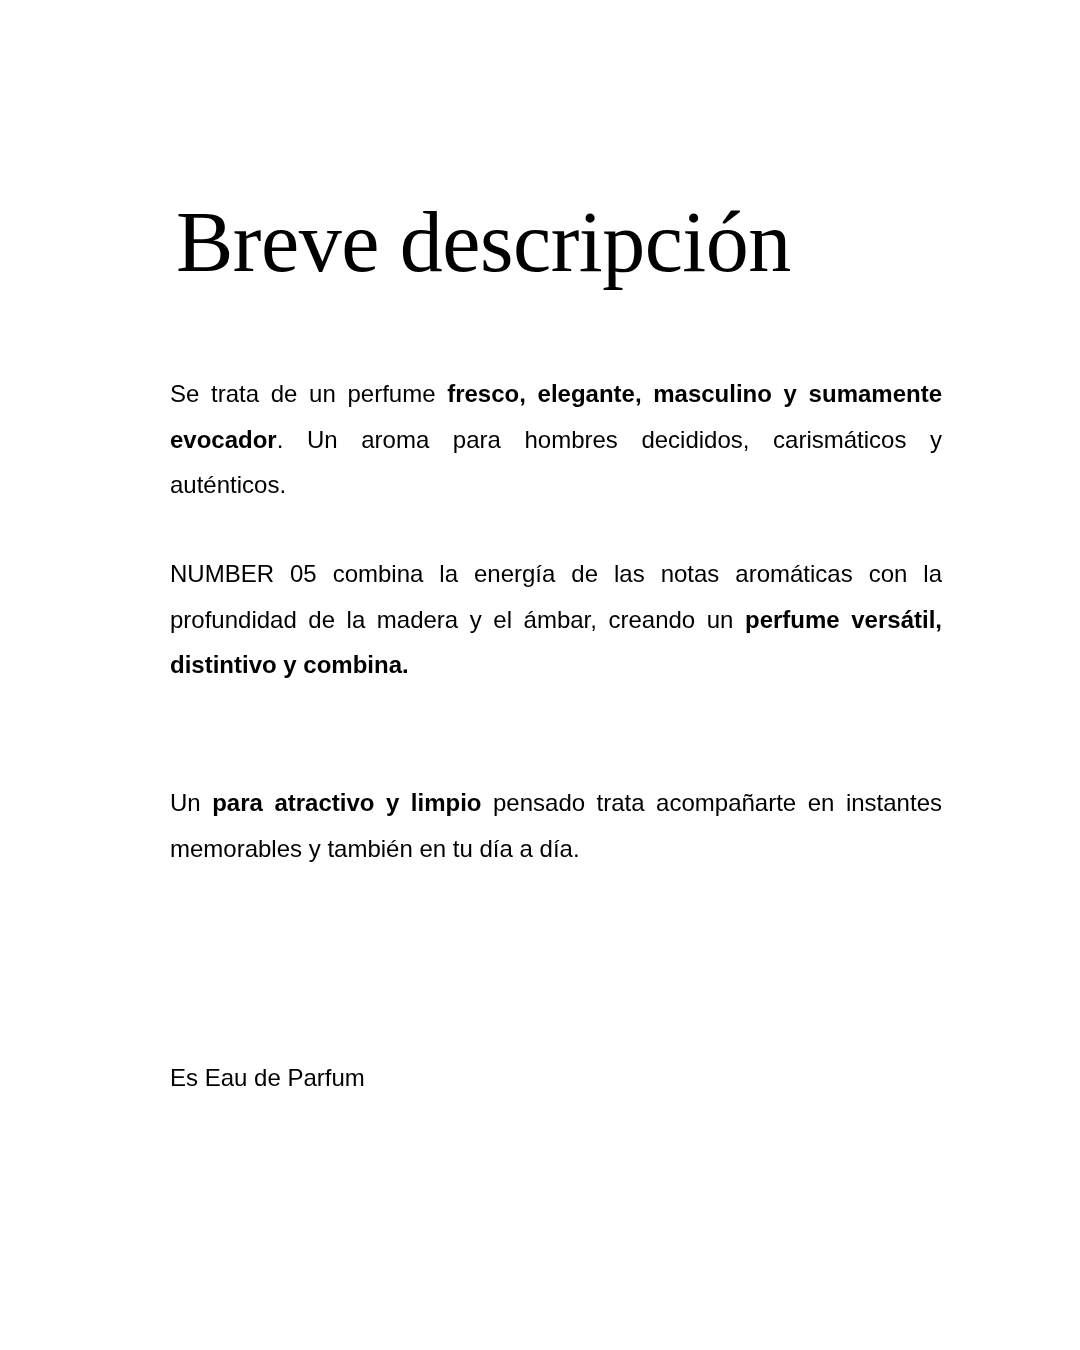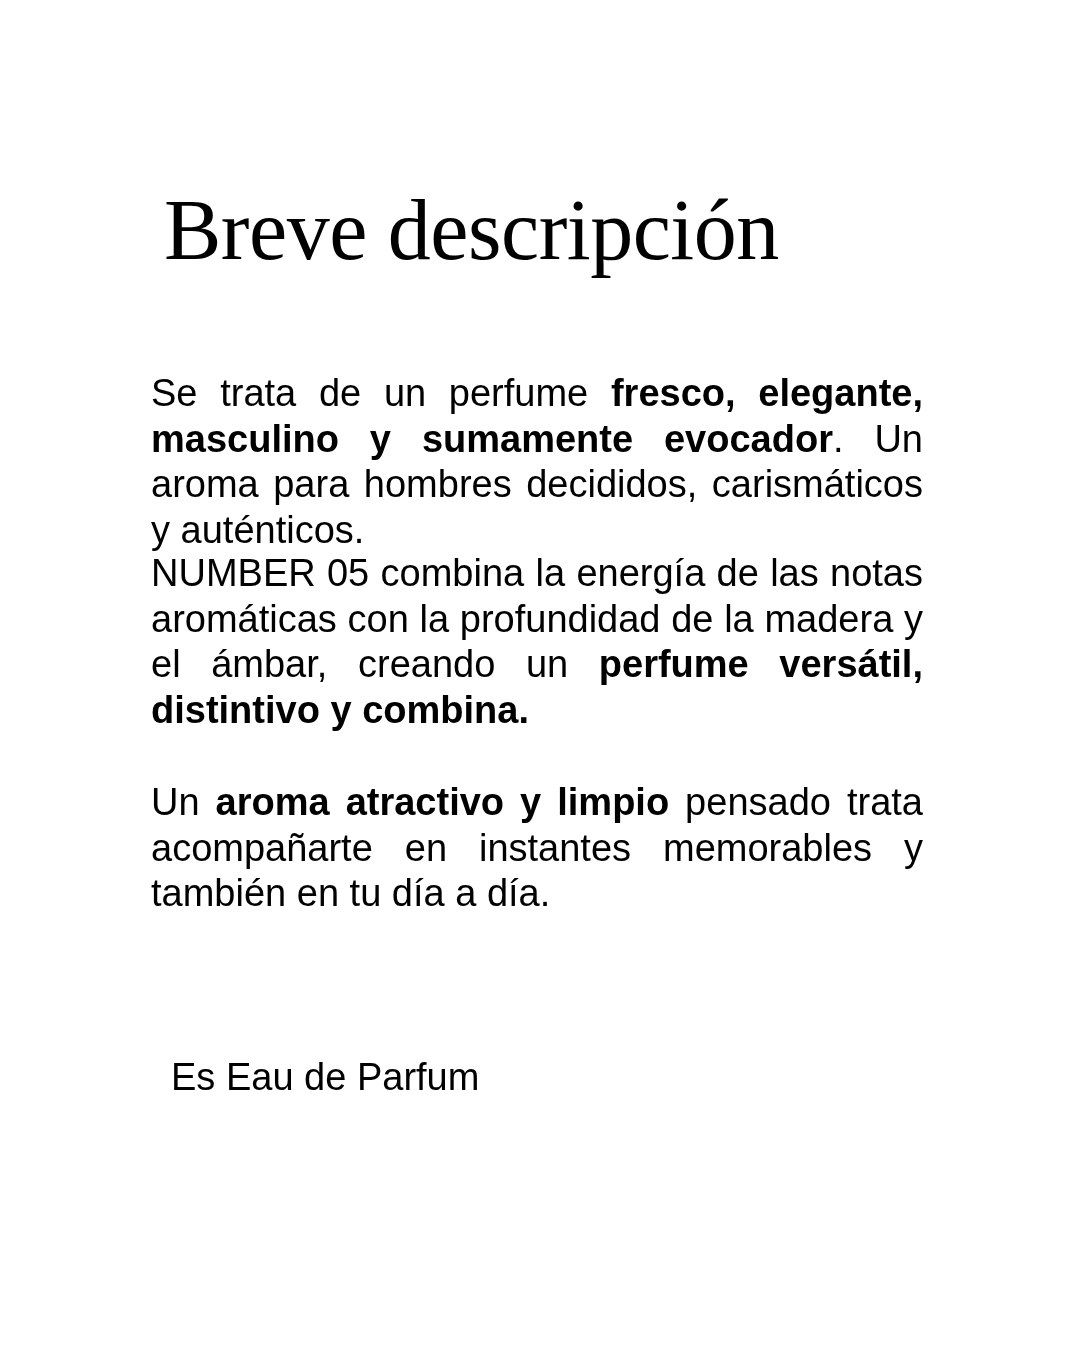--- a/index.html
+++ b/index.html
@@ -1,39 +1,39 @@
 <!DOCTYPE html>
 <html><head>
   <meta charset="utf-8">
   <style>
     html, body { margin: 0; padding: 0; background: #ffffff; }
     body { width: 1080px; height: 1350px; position: relative; overflow: hidden; color: #000; }
     .title {
       position: absolute; left: 160px; top: 183px;
       font-family: "Liberation Serif", "DejaVu Serif", serif;
       font-size: 86px; font-weight: 400; letter-spacing: -0.5px; line-height: 1;
-      margin: 4px;
+      margin: 16px;
     }
     .para {
-      position: absolute; left: 151px; width: 772px;
+      position: absolute; left: 170px; width: 772px;
       font-family: "Liberation Sans", "DejaVu Sans", sans-serif;
-      font-size: 38px; line-height: 45.5px;
+      font-size: 24px; line-height: 45.5px;
       text-align: justify; text-align-last: left;
       margin: 0;
     }
     .p1 { top: 371px; }
     .p2 { top: 551px; }
     .p3 { top: 780px; }
-    .p4 { top: 1055px; margin-left: 20px; }
+    .p4 { top: 1055px; }
     b { font-weight: 700; }
   </style>
 </head>
 <body>
 
 <h1 class="title">Breve descripción</h1>
 
 <p class="para p1"><span>Se trata de un perfume </span><b>fresco, elegante, masculino y sumamente evocador</b><span>. Un aroma para hombres decididos, carismáticos y auténticos.</span></p>
 
 <p class="para p2"><span>NUMBER 05 combina la energía de las notas aromáticas con la profundidad de la madera y el ámbar, creando un </span><b>perfume versátil, distintivo y combina.</b></p>
 
-<p class="para p3"><span>Un </span><b>aroma atractivo y limpio</b><span> pensado trata acompañarte en instantes memorables y también en tu día a día.</span></p>
+<p class="para p3"><span>Un </span><b>para atractivo y limpio</b><span> pensado trata acompañarte en instantes memorables y también en tu día a día.</span></p>
 
 <p class="para p4"><span>Es Eau de Parfum</span></p>
 
 </body></html>

